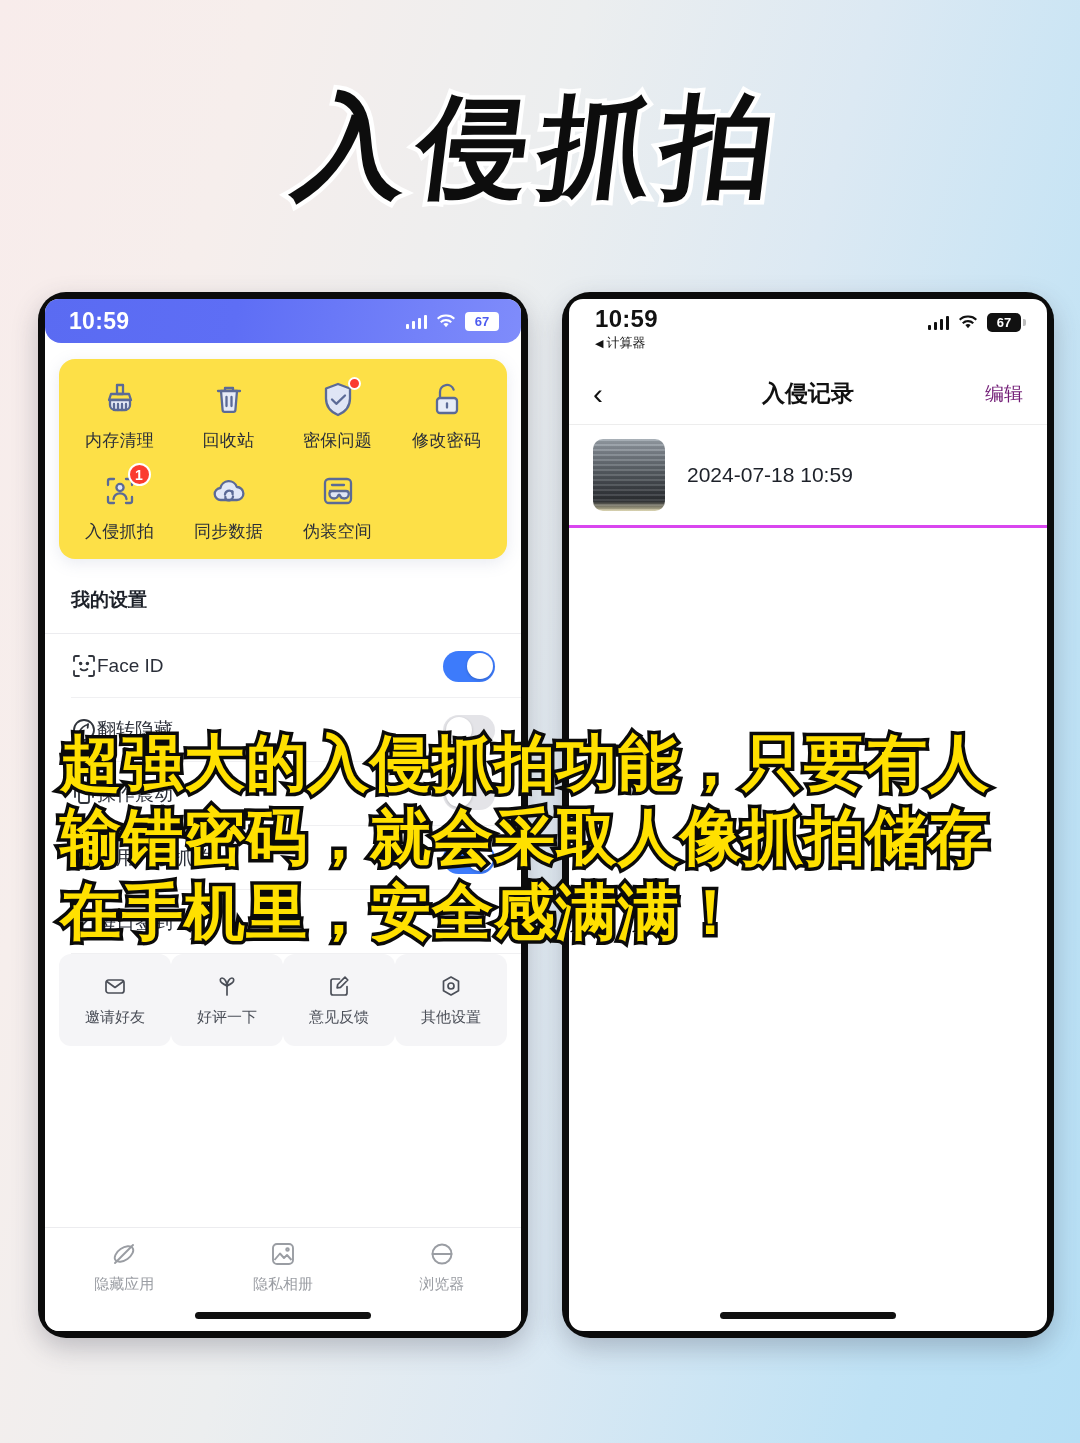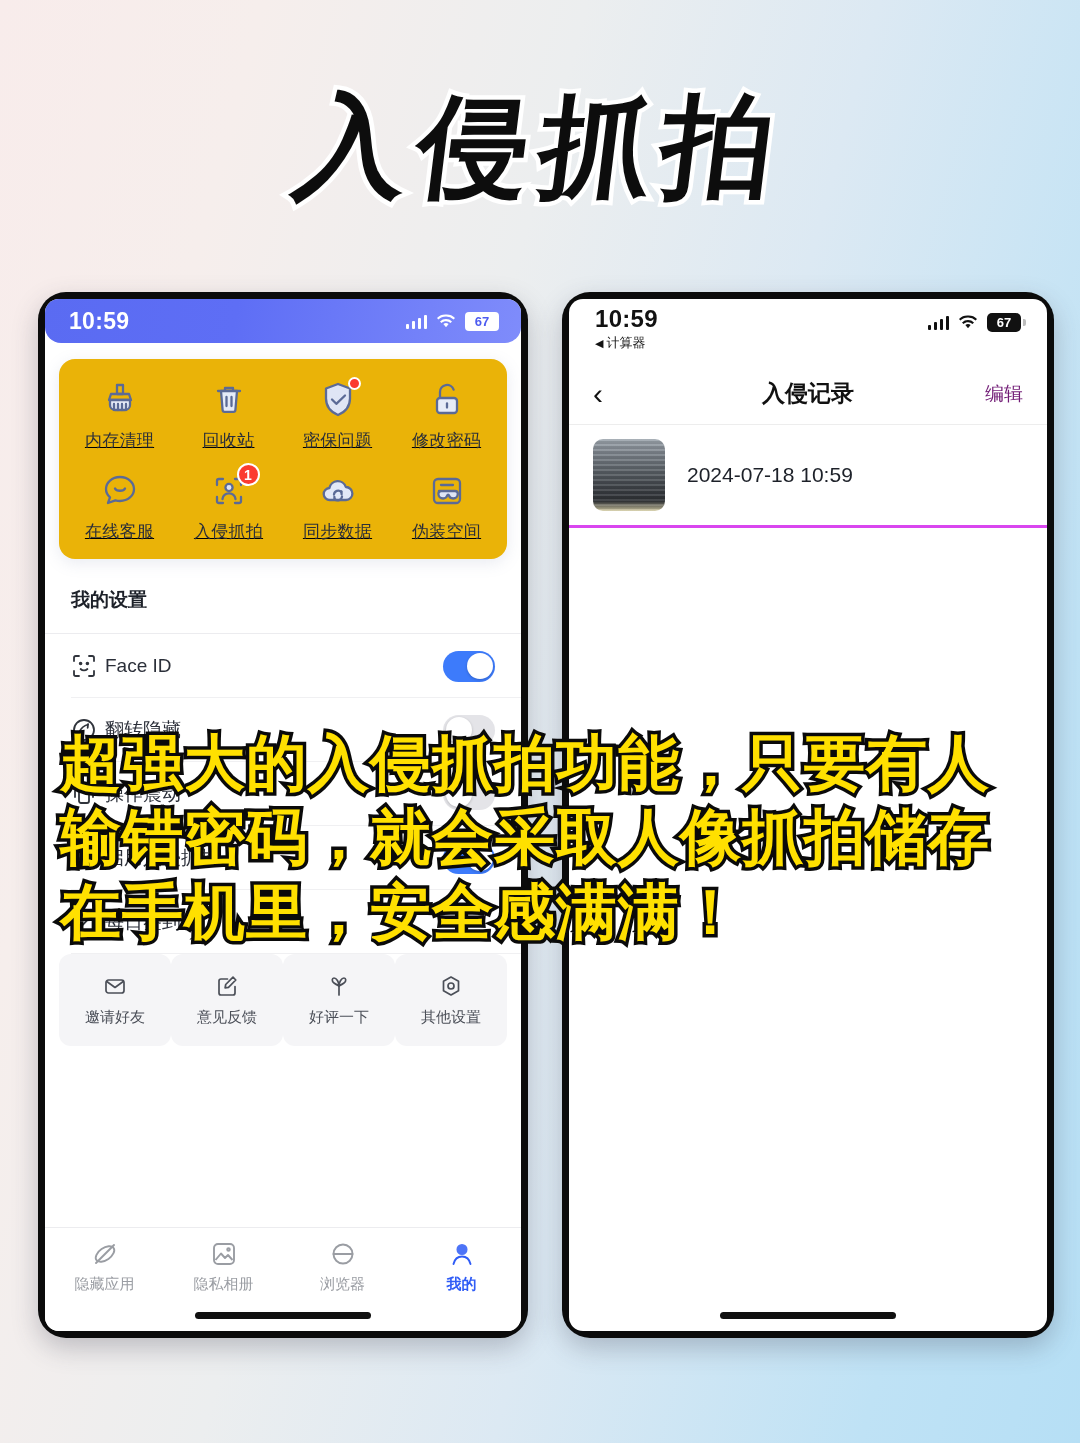--- a/index.html
+++ b/index.html
@@ -62,24 +62,23 @@
   .wifi-ic{ width:20px; height:15px; position:relative; }
   .wifi-ic svg{ display:block; }
   .batt{
     min-width:34px; height:19px; border-radius:4px; background:#fff;
     color:#4d5cf0; font-size:13px; font-weight:800;
     display:flex; align-items:center; justify-content:center; padding:0 4px;
   }
 
   .grid-card{
     margin:16px 14px 0 14px;
-    background:#eab308; border-radius:16px;
+    background:#fde047; border-radius:16px;
     box-shadow:0 4px 16px rgba(120,130,170,.16);
     padding:20px 6px 16px 6px;
-    text-decoration:underline;
   }
   .grid4{ display:grid; grid-template-columns:repeat(4,1fr); row-gap:18px;}
   .gcell{ display:flex; flex-direction:column; align-items:center; gap:8px; position:relative;}
   .gicon{ width:42px; height:42px; position:relative; display:flex; align-items:center; justify-content:center;}
   .gicon svg{ display:block; }
   .glabel{ font-size:17px; color:#2b2f39; font-weight:500; letter-spacing:.3px;}
   .dot-badge{
     position:absolute; top:-2px; right:-2px;
     width:13px; height:13px; border-radius:50%;
     background:#fb3b30; border:2px solid #fff;
@@ -88,21 +87,21 @@
     position:absolute; top:-7px; right:-10px;
     min-width:23px; height:23px; border-radius:12px;
     background:#fb3b30; color:#fff; font-size:14px; font-weight:700;
     display:flex; align-items:center; justify-content:center;
     border:2px solid #fff; padding:0 4px;
   }
 
   .sect-title{ font-size:19px; font-weight:700; color:#1d2129; padding:28px 26px 20px 26px;}
   .divider{ height:1px; background:#ececef; margin:0 0 0 0;}
   .row{
-    display:flex; align-items:center; gap:8px;
+    display:flex; align-items:center; gap:0;
     padding:0 26px; height:64px;
     position:relative;
   }
   .row .rdiv{ position:absolute; left:26px; right:0; bottom:0; height:1px; background:#f0f0f2;}
   .rowicon{ width:26px; height:26px; flex:0 0 26px; display:flex; align-items:center; justify-content:center;}
   .rowlabel{ flex:1; font-size:19px; color:#2b2f39;}
   .toggle{ width:52px; height:31px; border-radius:16px; position:relative; flex:0 0 52px;}
   .toggle.on{ background:#3d7bfb;}
   .toggle.off{ background:#e4e4e8;}
   .toggle .knob{
@@ -262,29 +261,20 @@
           <div class="gicon">
             <svg viewBox="0 0 42 42" width="42" height="42" fill="none" stroke="#5b6a96" stroke-width="2.3" stroke-linecap="round" stroke-linejoin="round">
               <path d="M14 19V13a7 7 0 0 1 13.6-2.4"></path>
               <rect x="11" y="19" width="20" height="15" rx="3" fill="#e6ebf7"></rect>
               <path d="M21 24.5v4"></path>
             </svg>
           </div>
           <div class="glabel">修改密码</div>
         </div>
 
-        <div class="gcell">
-          <div class="gicon">
-            <svg viewBox="0 0 42 42" width="42" height="42" fill="none" stroke="#5b6a96" stroke-width="2.3" stroke-linecap="round" stroke-linejoin="round">
-              <path d="M21 7c8 0 14 5.4 14 12s-6 12-14 12c-1.6 0-3.2-.2-4.6-.6L9 33l2-5.6C8.5 25.2 7 22.3 7 19 7 12.4 13 7 21 7z"></path>
-              <path d="M16 18.5c1.3 3 8.7 3 10 0"></path>
-            </svg>
-          </div>
-          <div class="glabel">在线客服</div>
-        </div>
 
         <div class="gcell">
           <div class="gicon">
             <svg viewBox="0 0 42 42" width="42" height="42" fill="none" stroke="#5b6a96" stroke-width="2.3" stroke-linecap="round" stroke-linejoin="round">
               <path d="M9 15V11a2 2 0 0 1 2-2h4"></path>
                 <path d="M27 9h4a2 2 0 0 1 2 2v4"></path>
               <path d="M33 27v4a2 2 0 0 1-2 2h-4"></path>
                 <path d="M15 33h-4a2 2 0 0 1-2-2v-4"></path>
               <circle cx="21" cy="17.5" r="3.6" fill="#dfe5f5"></circle>
               <path d="M14.5 29c.6-3.6 3.3-5.6 6.5-5.6s5.9 2 6.5 5.6"></path>
@@ -404,35 +394,35 @@
             <svg viewBox="0 0 24 24" width="24" height="24" fill="none" stroke="#4b4f58" stroke-width="1.7" stroke-linecap="round" stroke-linejoin="round">
               <rect x="3" y="6" width="18" height="13" rx="2.5"></rect>
                 <path d="M3.8 7.5L12 13.5l8.2-6"></path>
             </svg>
           </div>
           <div class="sl">邀请好友</div>
         </div>
         <div class="scell">
           <div class="si">
             <svg viewBox="0 0 24 24" width="24" height="24" fill="none" stroke="#4b4f58" stroke-width="1.7" stroke-linecap="round" stroke-linejoin="round">
-              <path d="M20 12.5V19a2 2 0 0 1-2 2H6a2 2 0 0 1-2-2V7a2 2 0 0 1 2-2h6.5"></path>
-              <path d="M18 3.2l2.8 2.8-7.3 7.3-3.4.6.6-3.4z"></path>
-            </svg>
-          </div>
-          <div class="sl">意见反馈</div>
+              <path d="M12 12C12 8 9.5 4 7 4c-2 0-2.6 3.2 0 5 1.8 1.3 5 3 5 3z"></path>
+              <path d="M12 12c0-4 2.5-8 5-8 2 0 2.6 3.2 0 5-1.8 1.3-5 3-5 3z"></path>
+              <path d="M12 12v9"></path>
+            </svg>
+          </div>
+          <div class="sl">好评一下</div>
         </div>
         <div class="scell">
           <div class="si">
             <svg viewBox="0 0 24 24" width="24" height="24" fill="none" stroke="#4b4f58" stroke-width="1.7" stroke-linecap="round" stroke-linejoin="round">
-              <path d="M12 12C12 8 9.5 4 7 4c-2 0-2.6 3.2 0 5 1.8 1.3 5 3 5 3z"></path>
-              <path d="M12 12c0-4 2.5-8 5-8 2 0 2.6 3.2 0 5-1.8 1.3-5 3-5 3z"></path>
-              <path d="M12 12v9"></path>
-            </svg>
-          </div>
-          <div class="sl">好评一下</div>
+              <path d="M20 12.5V19a2 2 0 0 1-2 2H6a2 2 0 0 1-2-2V7a2 2 0 0 1 2-2h6.5"></path>
+              <path d="M18 3.2l2.8 2.8-7.3 7.3-3.4.6.6-3.4z"></path>
+            </svg>
+          </div>
+          <div class="sl">意见反馈</div>
         </div>
         <div class="scell">
           <div class="si">
             <svg viewBox="0 0 24 24" width="24" height="24" fill="none" stroke="#4b4f58" stroke-width="1.7" stroke-linecap="round" stroke-linejoin="round">
               <path d="M12 3l7.5 4.3v9.4L12 21l-7.5-4.3V7.3z"></path>
                 <circle cx="12" cy="12" r="3"></circle>
             </svg>
           </div>
           <div class="sl">其他设置</div>
         </div>
@@ -461,29 +451,20 @@
       </div>
       <div class="tab">
         <div class="ti">
           <svg viewBox="0 0 28 28" width="28" height="28" fill="none" stroke="#9a9da3" stroke-width="1.9" stroke-linecap="round">
             <circle cx="14" cy="14" r="9.5"></circle>
               <path d="M4.5 14h19"></path>
           </svg>
         </div>
         <div class="tl">浏览器</div>
       </div>
-      <div class="tab active">
-        <div class="ti">
-          <svg viewBox="0 0 28 28" width="28" height="28" fill="none" stroke="#2f5cf6" stroke-width="1.9" stroke-linecap="round">
-            <circle cx="14" cy="9.5" r="4.6" fill="#2f5cf6" opacity=".85"></circle>
-            <path d="M5.5 24c1.2-5 4.6-7.5 8.5-7.5s7.3 2.5 8.5 7.5"></path>
-          </svg>
-        </div>
-        <div class="tl">我的</div>
-      </div>
     </div>
     <div class="home-ind"></div>
 
   </div>
 </div>
 
 <div class="phone" id="phone-right">
   <div class="screen">
 
     <div class="statusbar-white">

